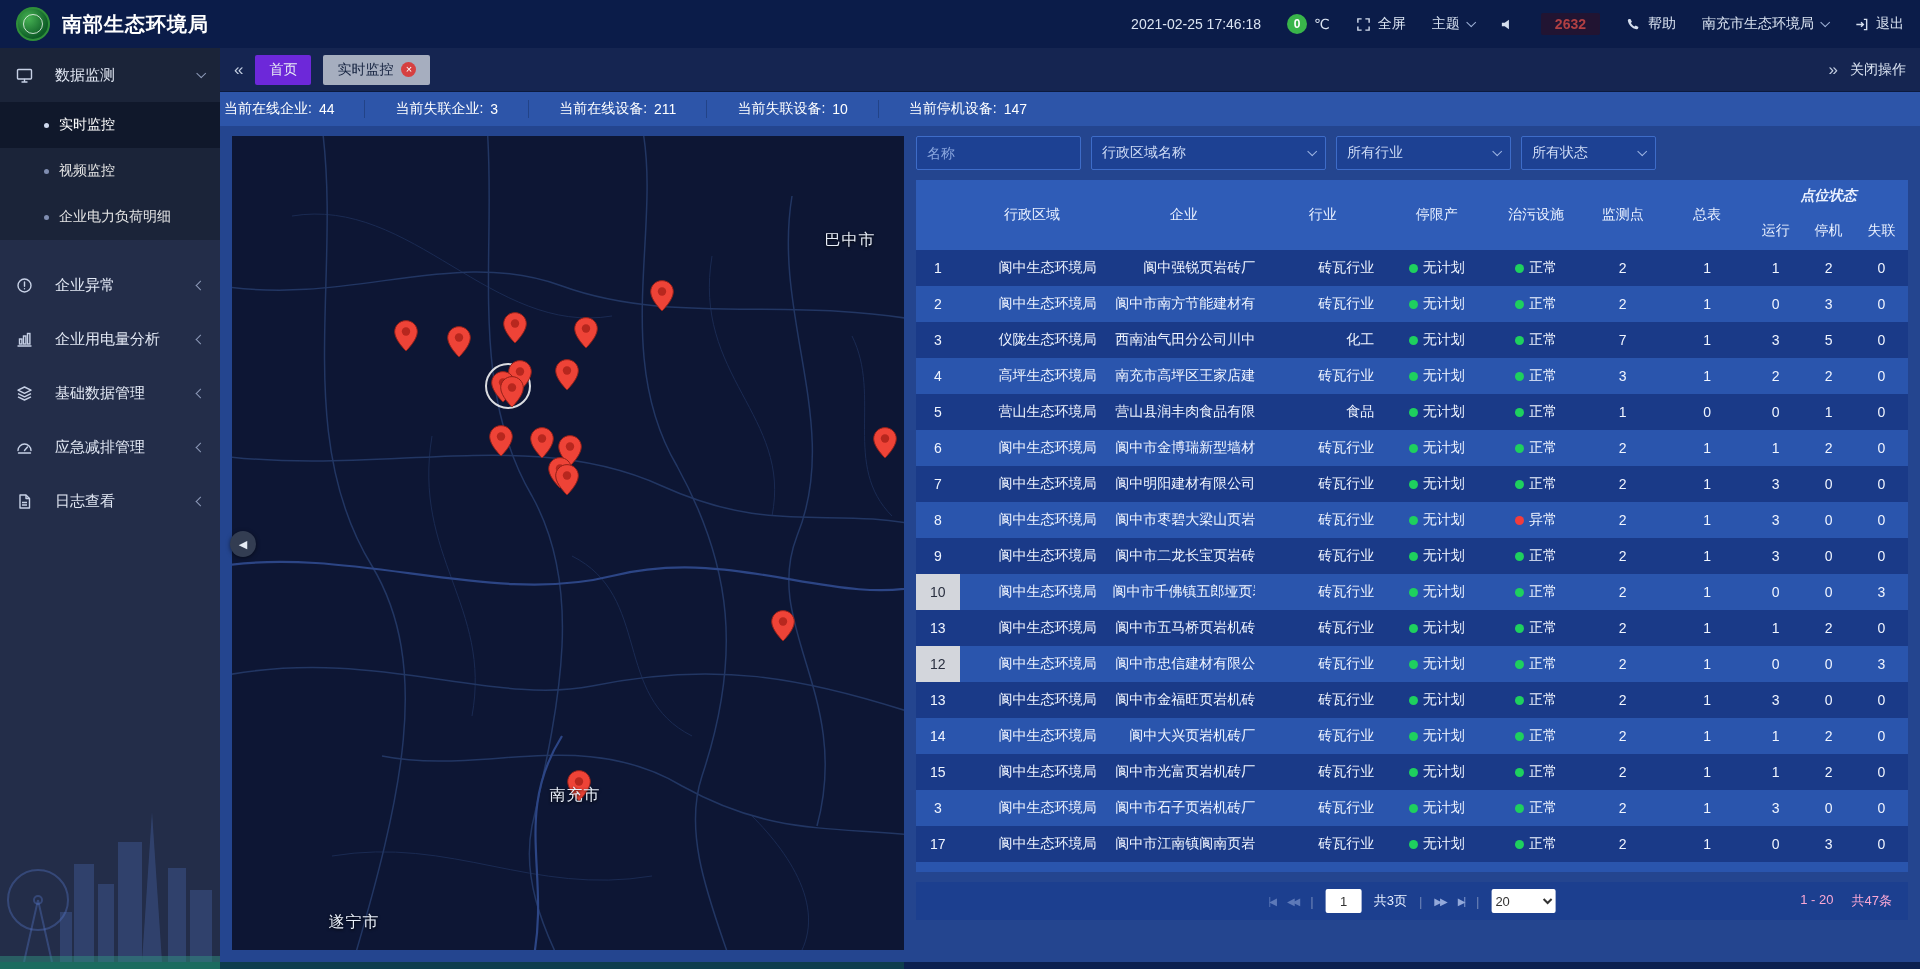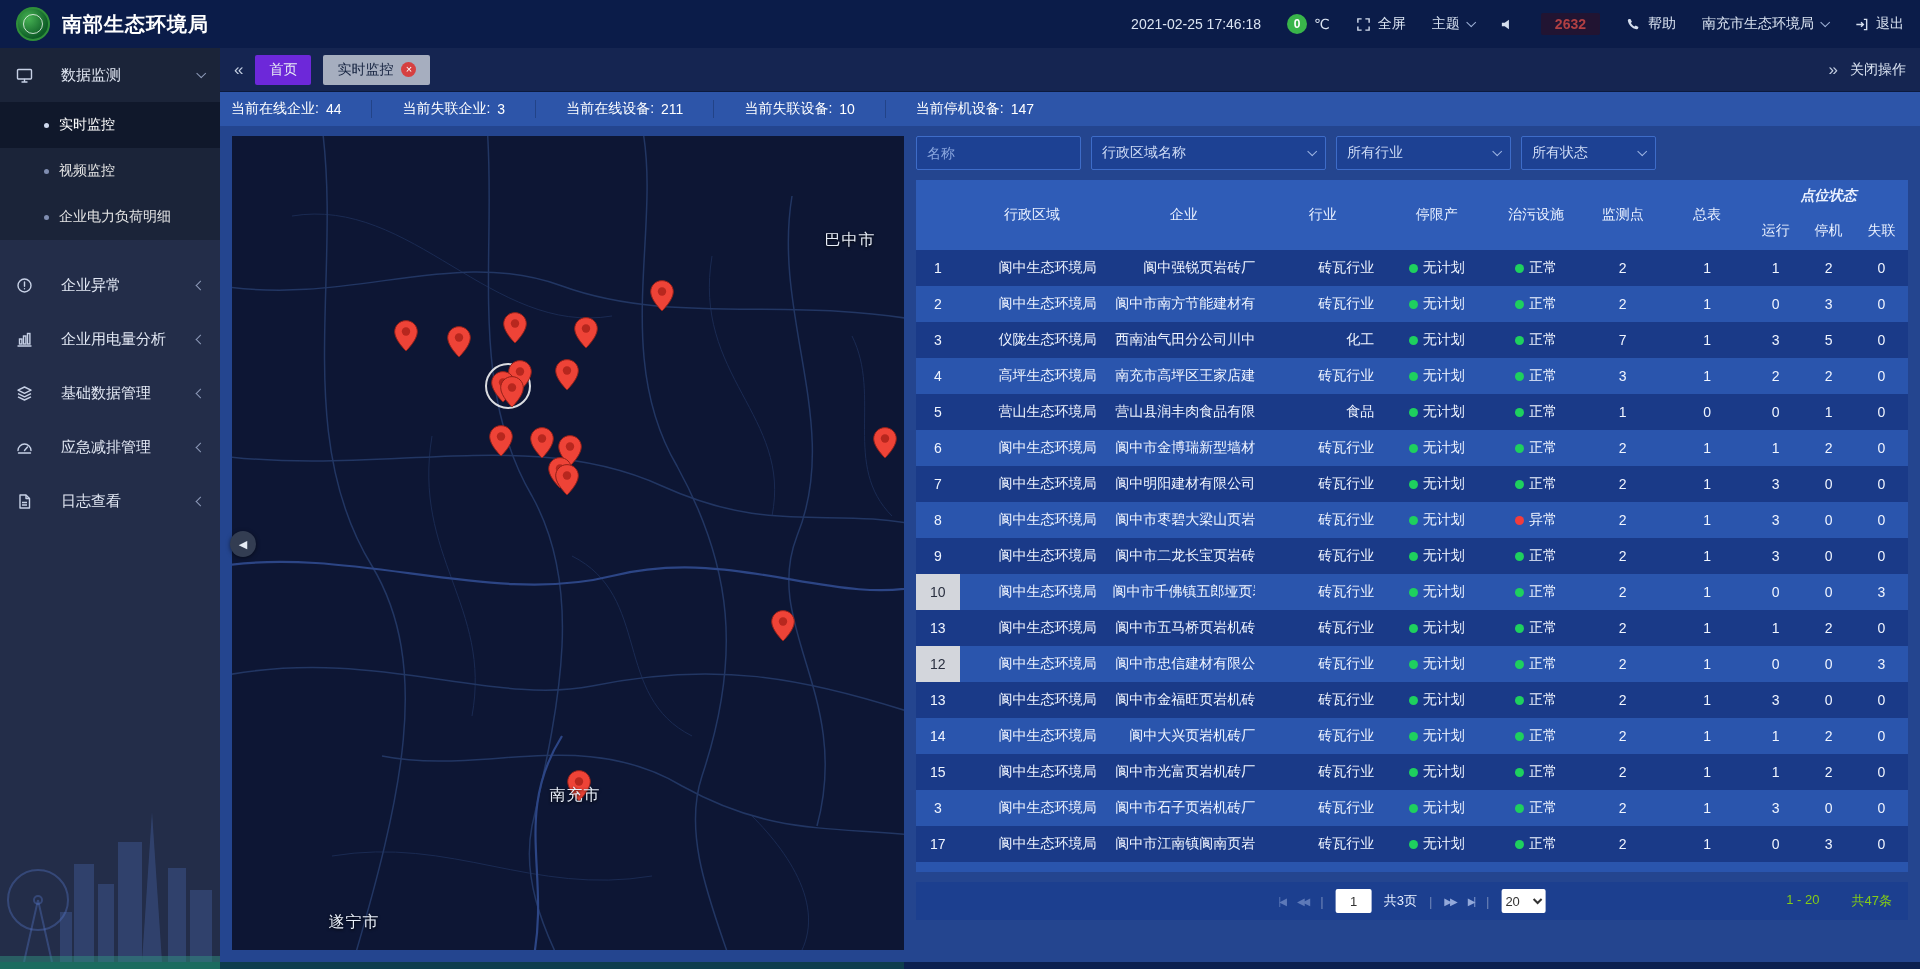--- a/index.html
+++ b/index.html
@@ -28,21 +28,21 @@
   .chev.down { transform:rotate(45deg) translate(-1px,-2px); }
   .chev.left { transform:rotate(135deg); }
   .ti { display:block; }
 
   
   .main { flex:1; display:flex; min-height:0; }
 
   
   .sidebar { width:220px; background:#232d49; position:relative; flex-shrink:0; overflow:hidden; }
   .m-group.open { background:#1b2439; margin-bottom:18px; }
-  .m-item { height:54px; display:flex; align-items:center; gap:27px; padding:0 16px;
+  .m-item { height:54px; display:flex; align-items:center; gap:21px; padding:0 16px;
     color:#e2e8f4; font-size:15px; cursor:pointer; }
   .m-item .chev { margin-left:auto; color:#8d9ab8; }
   .m-ico { width:18px; display:flex; }
   .s-item { height:46px; display:flex; align-items:center; gap:10px; padding-left:44px;
     color:#e5e5e5; font-size:14px; cursor:pointer; }
   .s-item .bullet { width:5px; height:5px; border-radius:50%; background:#7f8db0; flex-shrink:0; }
   .s-item.active { background:#10182b; color:#ffffff; }
   .s-item.active .bullet { background:#cfd9ee; }
   .cityscape { position:absolute; bottom:0; left:0; }
 
@@ -55,21 +55,21 @@
   .tab { height:30px; padding:0 14px; display:flex; align-items:center; gap:8px;
     font-size:14px; border-radius:2px; cursor:pointer; }
   .tab.inactive { background:#6d28d9; color:#e8edf5; }
   .tab.active { background:#a6aebf; color:#14223f; }
   .tab-close { width:15px; height:15px; border-radius:50%; background:#d64040; color:#fff;
     font-size:11px; line-height:15px; display:flex; align-items:center; justify-content:center; }
   .tabbar-right { margin-left:auto; display:flex; align-items:center; gap:12px;
     color:#dbe4f2; font-size:14px; }
 
   .statsbar { height:34px; background:#2d55a9; display:flex; align-items:center;
-    padding:0 11px; flex-shrink:0; }
+    padding:0 4px; flex-shrink:0; }
   .stat { display:flex; align-items:center; gap:7px; color:#ffffff; font-size:14px;
     padding-right:30px; margin-right:30px; border-right:1px solid rgba(10,25,60,.3); }
   .stat:last-child { border-right:none; }
 
   .workspace { flex:1; display:flex; align-items:flex-start; gap:12px;
     padding:10px 12px 12px; position:relative; min-height:0; }
 
   
   .map-wrap { width:672px; height:814px; background:#0d1634; position:relative;
     overflow:hidden; flex-shrink:0; cursor:grab; }
@@ -123,23 +123,23 @@
   .pager { height:38px; margin-top:10px; background:#1c3f8f; display:flex; align-items:center;
     padding:0 16px; position:relative; flex-shrink:0; }
   .pager-center { position:absolute; left:50%; transform:translateX(-50%); display:flex;
     align-items:center; gap:12px; }
   .pg-btn { color:#93a9da; font-size:10px; letter-spacing:-2px; cursor:pointer; white-space:nowrap; }
   .pg-btn.dim { opacity:.55; }
   .pg-sep { color:rgba(255,255,255,.35); font-size:13px; }
   .pg-input { width:36px; height:24px; border:none; border-radius:2px; text-align:center;
     font-size:13px; color:#333; background:#fff; outline:none; font-family:inherit; }
   .pg-pages { color:#e8f0ff; font-size:13px; }
-  .pg-size { height:24px; width:44px; border:none; border-radius:2px; font-size:13px;
+  .pg-size { height:24px; width:64px; border:none; border-radius:2px; font-size:13px;
     color:#333; background:#fff; font-family:inherit; }
-  .pg-range { margin-left:auto; color:#84cc16; font-size:13px; display:flex; gap:32px; }
+  .pg-range { margin-left:auto; color:#f9a8d4; font-size:13px; display:flex; gap:18px; }
 
   .bottom-strip { height:7px; width:1920px;
     background:linear-gradient(90deg,#1b6b5f 0px,#1b6b5f 220px,#0e3d4e 220px,#0e3d4e 904px,#0c2050 904px); }
 </style>
 </head>
 <body>
 
 <div class="app">
 
   <header class="topbar">

